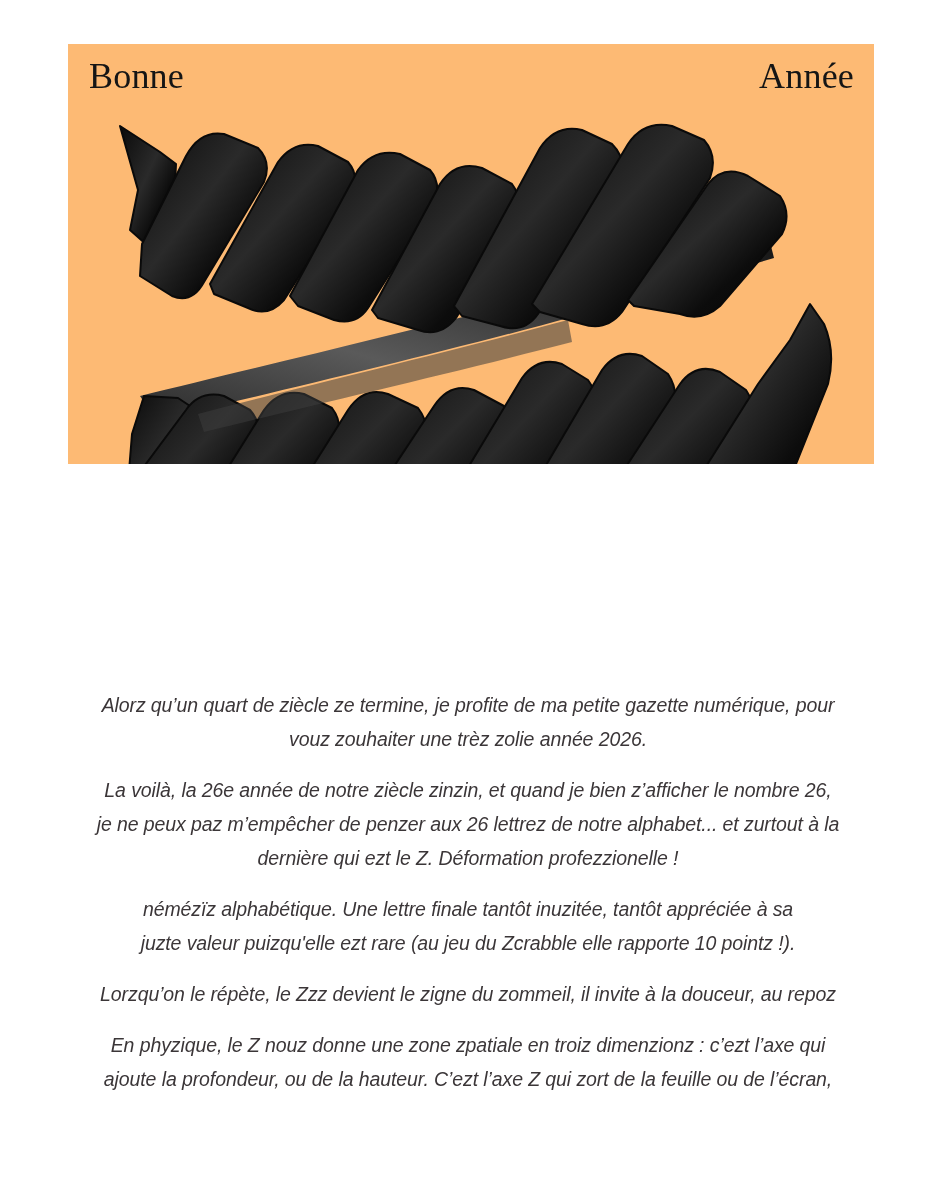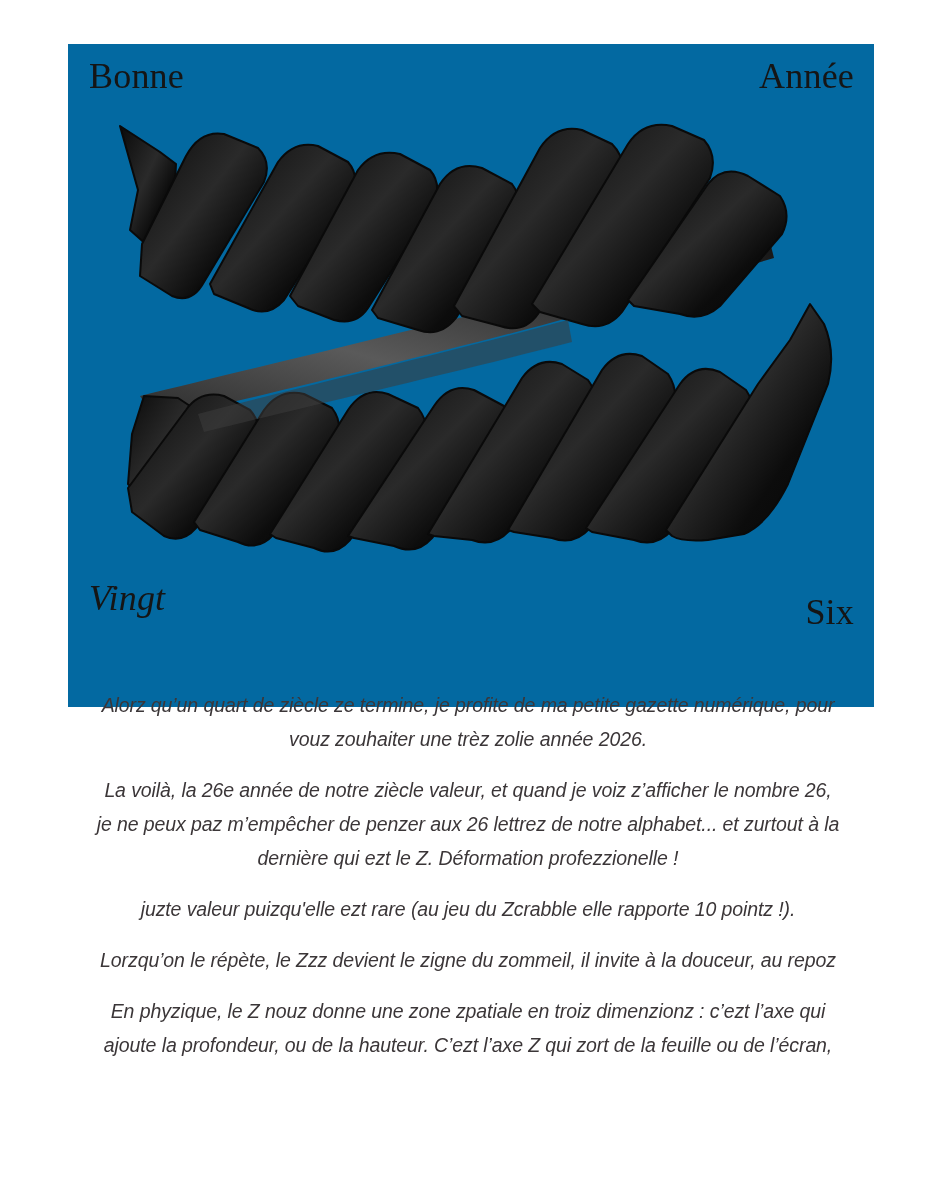--- a/index.html
+++ b/index.html
@@ -11,22 +11,22 @@
       width: 935px;
       height: 1195px;
       overflow: hidden;
       position: relative;
     }
     .card {
       position: absolute;
       left: 68px;
       top: 44px;
       width: 806px;
-      height: 663px;
-      background: #0369a1;
+      height: 420px;
+      background: #fdba74;
       overflow: hidden;
     }
     .corner {
       position: absolute;
       font-family: "Liberation Serif", "DejaVu Serif", serif;
       font-size: 36px;
       color: #151515;
       line-height: 1;
       letter-spacing: 0.2px;
     }
@@ -116,25 +116,26 @@
   <div class="corner c-bl">Vingt</div>
   <div class="corner c-br">Six</div>
 </div>
 
 <div class="body-text">
   <p>
     <span class="ln">Alorz qu’un quart de ziècle ze termine, je profite de ma petite gazette numérique, pour</span>
     <span class="ln">vouz zouhaiter une trèz zolie année 2026.</span>
   </p>
   <p>
-    <span class="ln">La voilà, la 26e année de notre ziècle valeur, et quand je voiz z’afficher le nombre 26,</span>
+    <span class="ln">La voilà, la 26e année de notre ziècle zinzin, et quand je bien z’afficher le nombre 26,</span>
     <span class="ln">je ne peux paz m’empêcher de penzer aux 26 lettrez de notre alphabet... et zurtout à la</span>
     <span class="ln">dernière qui ezt le Z. Déformation profezzionelle !</span>
   </p>
   <p>
+    <span class="ln">némézïz alphabétique. Une lettre finale tantôt inuzitée, tantôt appréciée à sa</span>
     <span class="ln">juzte valeur puizqu'elle ezt rare (au jeu du Zcrabble elle rapporte 10 pointz !).</span>
   </p>
   <p>
     <span class="ln">Lorzqu’on le répète, le Zzz devient le zigne du zommeil, il invite à la douceur, au repoz</span>
   </p>
   <p>
     <span class="ln">En phyzique, le Z nouz donne une zone zpatiale en troiz dimenzionz : c’ezt l’axe qui</span>
     <span class="ln">ajoute la profondeur, ou de la hauteur. C’ezt l’axe Z qui zort de la feuille ou de l’écran,</span>
   </p>
 </div>

